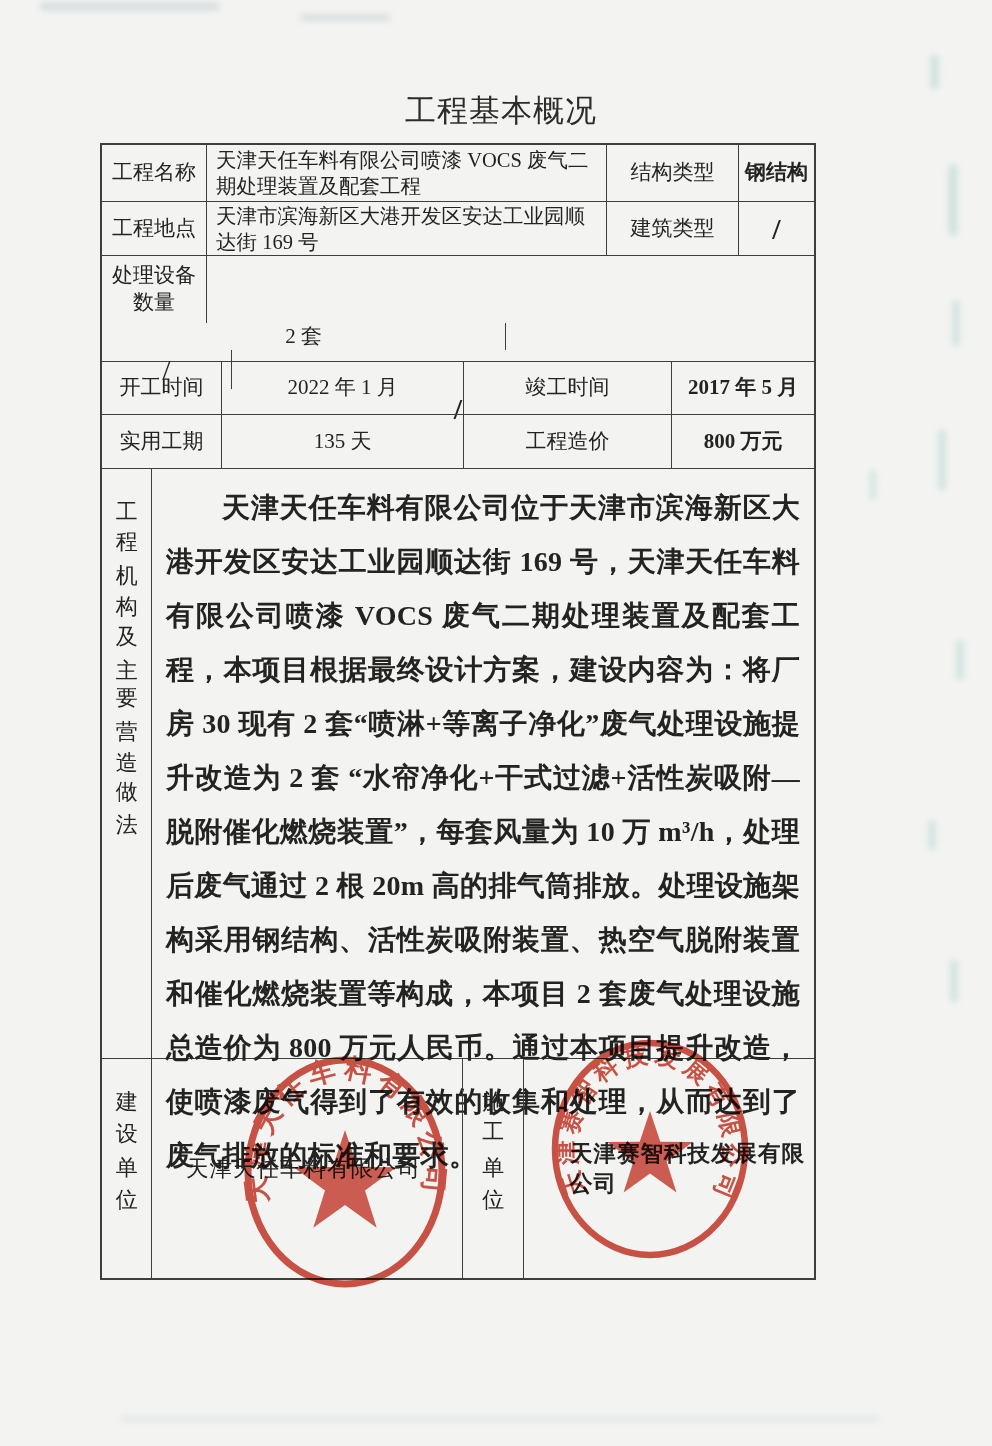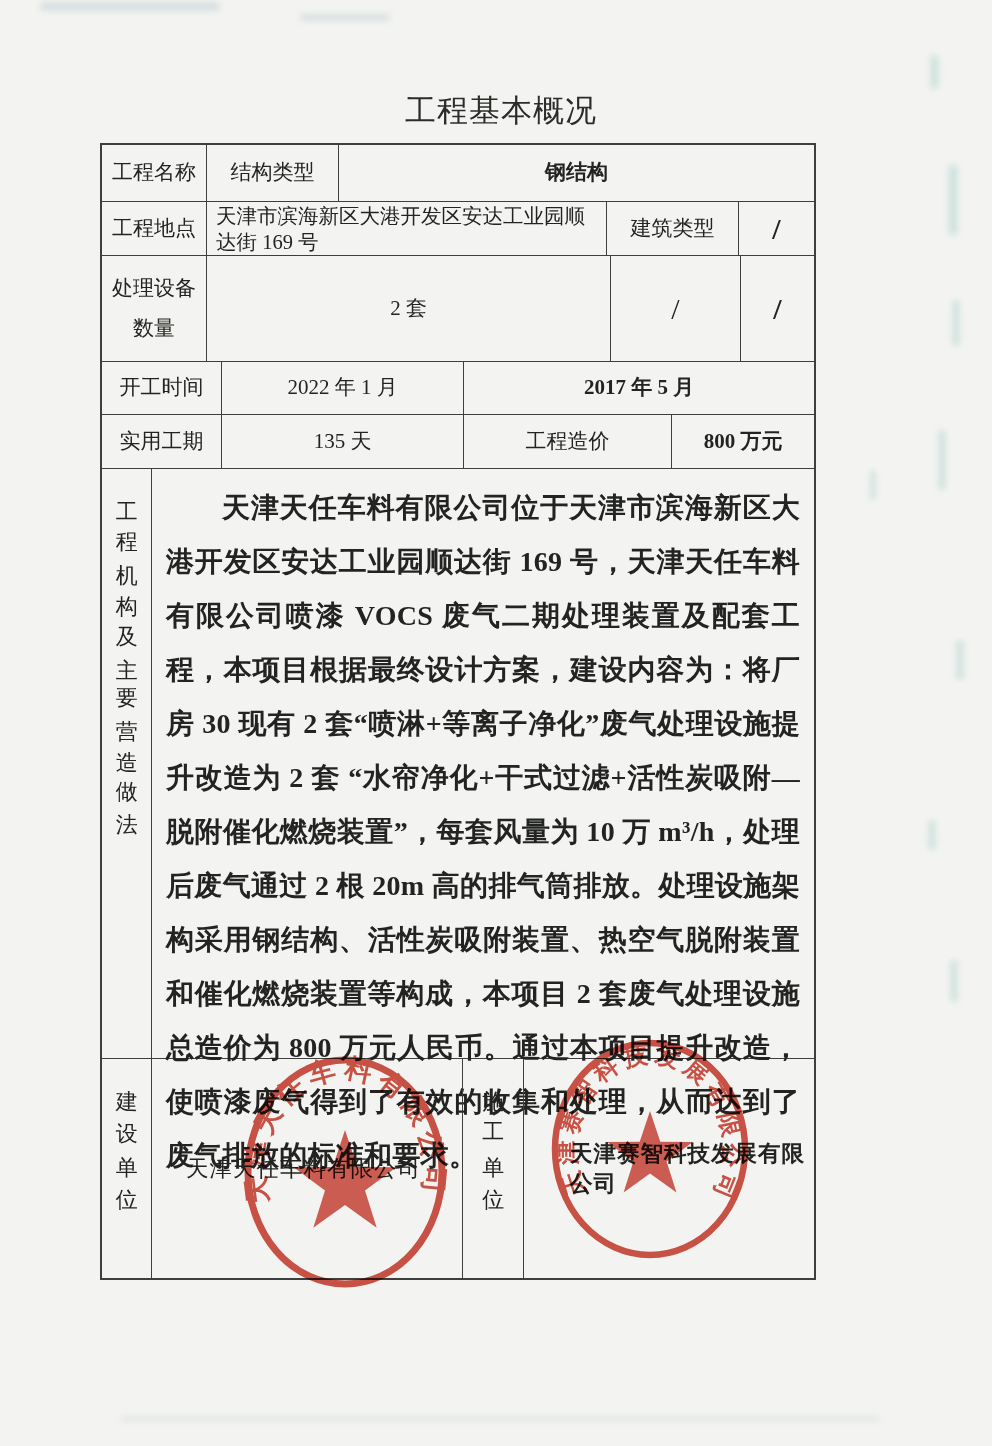--- a/index.html
+++ b/index.html
@@ -35,21 +35,21 @@
     background:transparent;
   }
   .row{display:flex;border-bottom:1.5px solid var(--line);}
   .row:last-child{border-bottom:none;}
   .cell{border-right:1.5px solid var(--line);display:flex;align-items:center;justify-content:center;font-size:21px;line-height:1.3;}
   .cell:last-child{border-right:none;}
   .cell.flex1{flex:1;font-weight:bold;}
   .vleft{justify-content:flex-start;text-align:left;}
   .r1{height:57px;}
   .r2{height:54px;}
-  .r3{height:106px;}
+  .r3{height:106px;flex-direction:column;}
   .r4{height:53px;}
   .r5{height:54px;}
   .r6{height:590px;}
   .r7{flex:1;}
   .r1 .c1,.r2 .c1{width:105px;}
   .r1 .c2,.r2 .c2{width:400px;font-size:20.5px;line-height:26px;padding:2px 9px;}
   .r1 .c3,.r2 .c3{width:132px;}
   .r3 .c1{width:105px;flex-direction:column;justify-content:space-evenly;padding:6px 0;}
   .r3 .c2{width:404px;text-align:right;}
   .r3 .c3{width:130px;}
@@ -103,20 +103,21 @@
   <div class="speck" style="left:928px;top:820px;width:8px;height:30px;"></div>
   <div class="speck" style="left:950px;top:960px;width:8px;height:42px;"></div>
   <div class="smudge" style="left:120px;top:1416px;width:760px;height:6px;opacity:.25;"></div>
 
   <div class="title">工程基本概况</div>
 
   <div class="tbl">
 
     <div class="row r1">
       <div class="cell c1">工程名称</div>
+      <div class="cell c2 vleft">天津天任车料有限公司喷漆 VOCS 废气二期处理装置及配套工程</div>
       <div class="cell c3">结构类型</div>
       <div class="cell c4 flex1">钢结构</div>
     </div>
 
     <div class="row r2">
       <div class="cell c1">工程地点</div>
       <div class="cell c2 vleft">天津市滨海新区大港开发区安达工业园顺达街 169 号</div>
       <div class="cell c3">建筑类型</div>
       <div class="cell c4 flex1 slash">/</div>
     </div>
@@ -127,20 +128,21 @@
         <span>数量</span>
       </div>
       <div class="cell c2">2 套</div>
       <div class="cell c3 slash">/</div>
       <div class="cell c4 flex1 slash">/</div>
     </div>
 
     <div class="row r4">
       <div class="cell c1">开工时间</div>
       <div class="cell c2">2022 年 1 月</div>
+      <div class="cell c3">竣工时间</div>
       <div class="cell c4 flex1">2017 年 5 月</div>
     </div>
 
     <div class="row r5">
       <div class="cell c1">实用工期</div>
       <div class="cell c2">135 天</div>
       <div class="cell c3">工程造价</div>
       <div class="cell c4 flex1">800 万元</div>
     </div>
 

